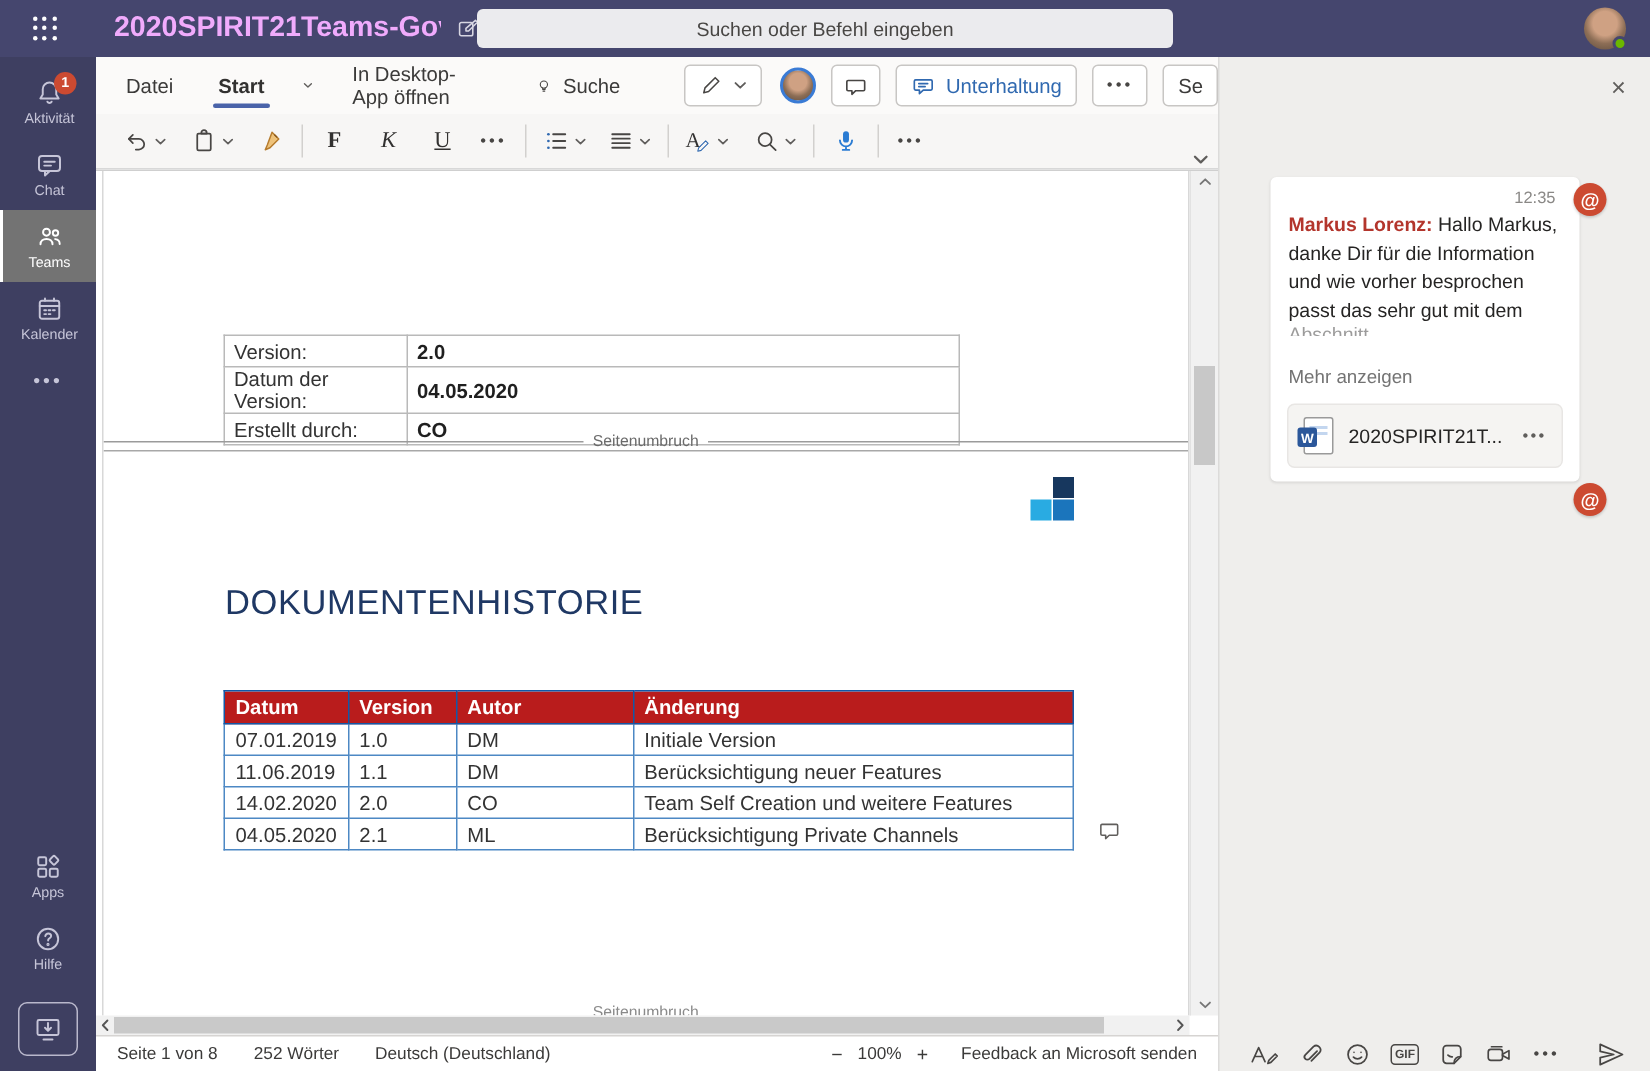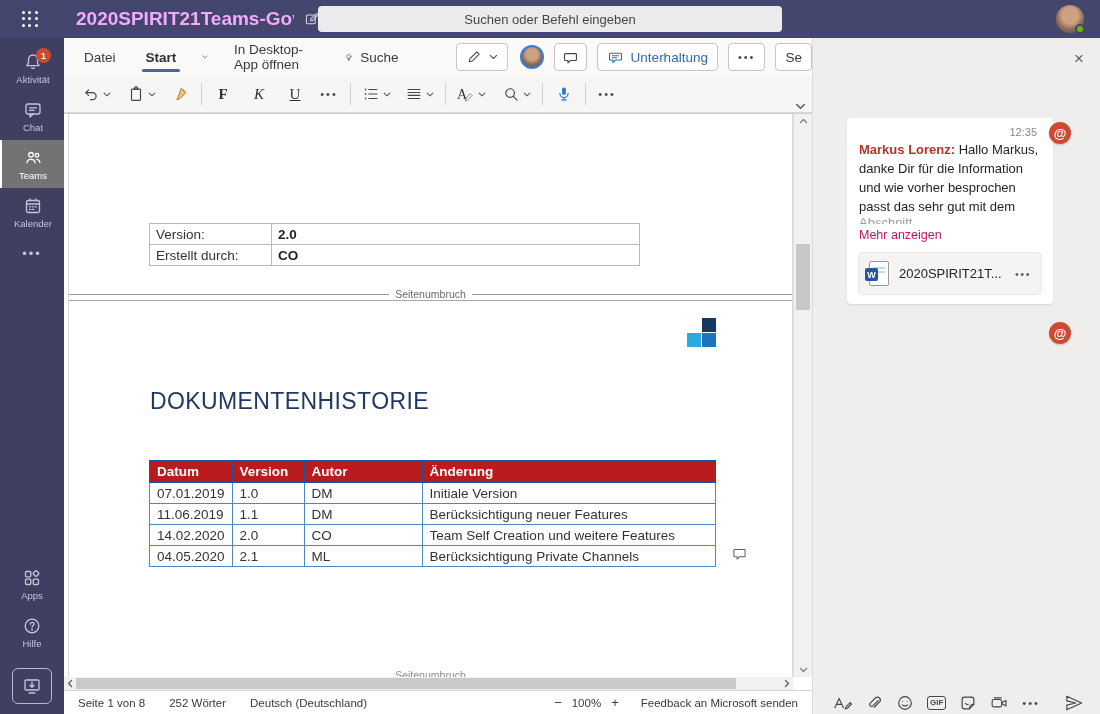--- a/index.html
+++ b/index.html
@@ -90,21 +90,21 @@
   .feedback{margin-left:22px;cursor:pointer}
 
   
   .chat{position:absolute;top:38px;right:0;width:288px;height:676px;background:#efeeec;border-left:1px solid #dcdbda}
   .chat-close{position:absolute;top:12px;right:16px;font-size:17px;color:#605e5c;cursor:pointer;line-height:1}
   .msgcard{position:absolute;left:34px;width:206px;background:#fff;border-radius:4px;box-shadow:0 1px 2px rgba(0,0,0,.1);padding:8px 12px 10px}
   .mtime{font-size:11px;color:#8a8886;text-align:right;padding-right:4px;margin-bottom:2px}
   .mtext{font-size:13px;line-height:19px;color:#252423}
   .mauthor{color:#b3352c;font-weight:bold}
   .fadeline{font-size:13px;line-height:13px;height:8px;overflow:hidden;color:#252423;opacity:.45}
-  .morelink{display:inline-block;margin-top:4px;font-size:12.5px;color:#be185d;cursor:pointer}
+  .morelink{display:inline-block;margin-top:20px;font-size:12.5px;color:#737373;cursor:pointer}
   .atbadge{position:absolute;width:22px;height:22px;border-radius:50%;background:#cc4a31;color:#fff;font-size:13px;font-weight:bold;
     display:flex;align-items:center;justify-content:center;left:236px;box-shadow:0 1px 2px rgba(0,0,0,.2)}
   .filecard{margin-top:10px;background:#f5f4f2;border-radius:4px;padding:8px 10px;display:flex;align-items:center;gap:10px;cursor:pointer;box-shadow:0 0 0 1px #e8e6e4}
   .fname{font-size:13px;color:#252423;white-space:nowrap;overflow:hidden;flex:1}
   .fdots{color:#605e5c;font-size:11px;letter-spacing:1.5px;cursor:pointer}
   .wicon{position:relative;width:20px;height:25px;background:#fff;border:1px solid #9a9a9a;border-radius:2px;flex:0 0 auto}
   .wicon i{position:absolute;right:3px;top:5px;width:12px;height:2px;background:#c3d6ef}
   .wicon i+i{top:9px}
   .wicon b{position:absolute;left:-5px;top:6px;width:13px;height:13px;background:#2b579a;color:#fff;font-size:9px;font-weight:bold;
     display:flex;align-items:center;justify-content:center;border-radius:2px}
@@ -213,21 +213,21 @@
     <div class="tab">Datei</div>
     <div class="tab sel">Start</div>
     <svg class="chev" width="10" height="6" viewBox="0 0 10 6" style="margin:0 26px 0 0">
         <path d="M1.5 1.2 5 4.6 8.5 1.2"></path>
       </svg>
     <span class="r1lbl" style="margin-right:34px">In Desktop-App öffnen</span>
     <svg width="17" height="17" viewBox="0 0 20 20" class="ic" style="margin-right:7px">
       <circle cx="10" cy="8" r="4.3"></circle>
         <path d="M8.6 12.2v1.6h2.8v-1.6M8.9 15.8h2.2"></path>
     </svg>
-    <span class="r1lbl" style="margin-right:57px">Suche</span>
+    <span class="r1lbl" style="margin-right:42px">Suche</span>
     <div class="bbox" style="margin-right:12px">
       <svg width="16" height="16" viewBox="0 0 20 20" class="ic">
         <path d="M13.5 3.5l3 3-8.5 8.5-4 1 1-4z"></path>
       </svg>
       <svg class="chev" width="9" height="6" viewBox="0 0 10 6">
           <path d="M1.5 1.2 5 4.6 8.5 1.2"></path>
         </svg>
     </div>
     <div class="rib-avatar" style="margin-right:10px"></div>
     <div class="bbox" style="margin-right:10px;padding:0 7px">
@@ -348,20 +348,24 @@
   </div>
 
   <div class="docwrap">
     <div class="page">
 
       <table class="metatable">
         <tbody>
             <tr>
           <td class="k">Version:</td>
           <td class="v">2.0</td>
+        </tr>
+        <tr>
+          <td class="k">Datum der Version:</td>
+          <td class="v">04.05.2020</td>
         </tr>
         <tr>
           <td class="k">Erstellt durch:</td>
           <td class="v">CO</td>
         </tr>
       </tbody>
         </table>
 
       <div class="pb">
         <span class="ln"></span>

